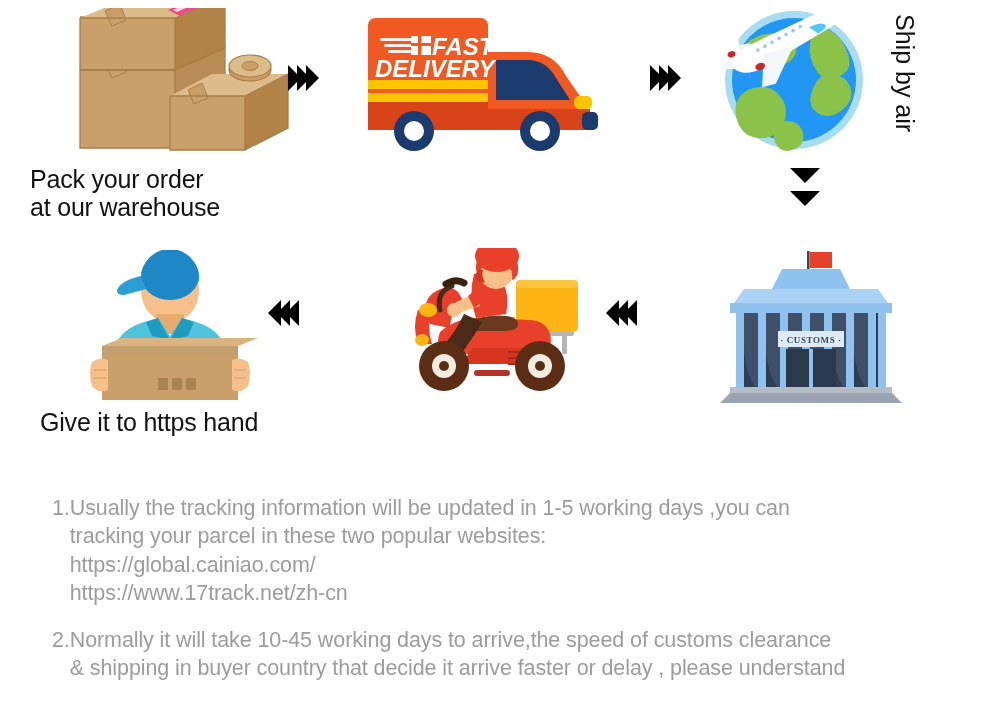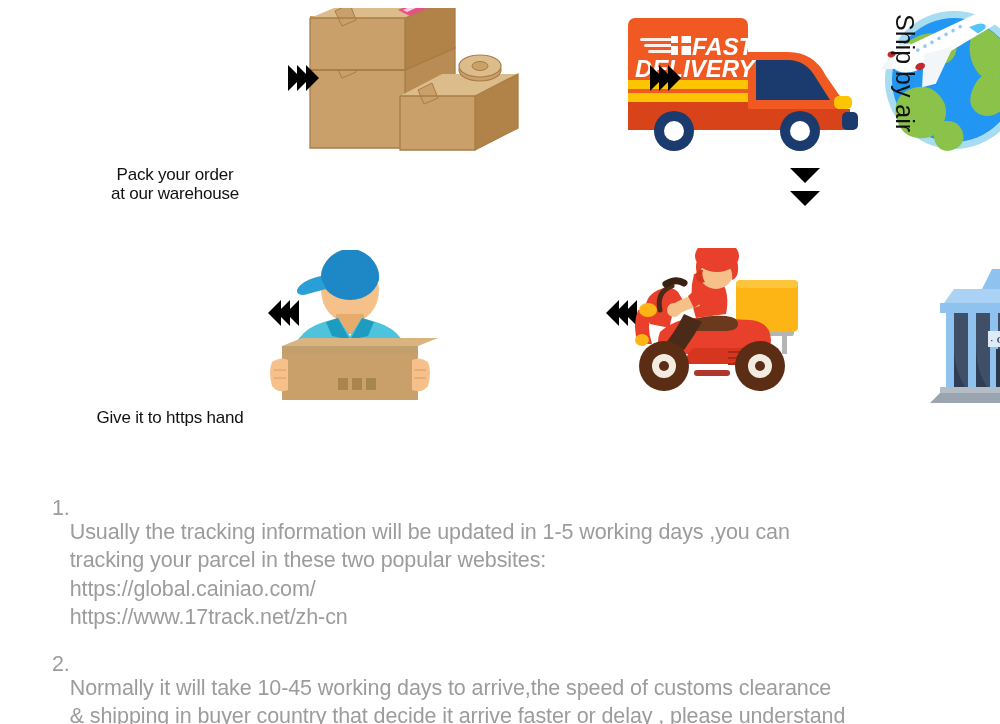--- a/index.html
+++ b/index.html
@@ -7,28 +7,27 @@
   html, body {
     margin: 0; padding: 0;
     width: 1000px; height: 724px;
     background: #ffffff;
     font-family: "Liberation Sans", sans-serif;
     overflow: hidden;
   }
   #page { position: relative; width: 1000px; height: 724px; background:#fff; }
 
   
-  .step { position: absolute; text-align: right; }
+  .step { position: absolute; }
   .art  { position: absolute; }
   .caption {
     position: absolute;
-    text-align: center;
     color: #111111;
     font-family: "Liberation Sans", sans-serif;
-    font-size: 17px;
+    font-size: 25px;
     font-weight: 400;
     line-height: 1.12;
     white-space: pre-line;
     letter-spacing: -0.2px;
   }
 
   
   .chev-group { position: absolute; display: flex; }
   .chev {
     width: 0; height: 0;
@@ -60,21 +59,21 @@
   .notes { position: absolute; left: 52px; top: 494px; width: 930px; }
   .note {
     color: #9c9c9c;
     font-size: 21.5px;
     line-height: 1.32;
     display: flex;
     margin-bottom: 18px;
     letter-spacing: -0.1px;
   }
   .note-num { flex: 0 0 auto; }
-  .note-body { flex: 1 1 auto; white-space: pre-line; margin-top: 24px; }
+  .note-body { flex: 1 1 auto; white-space: pre-line; }
 </style>
 </head>
 <body>
 
 <div id="page">
 
   <div class="step" style="left:60px; top:8px; width:230px; height:160px;">
     <svg class="art" width="230" height="158" viewBox="0 0 230 158">
 
       <polygon points="20,62 115,62 115,140 20,140" fill="#c9a06a"></polygon>

